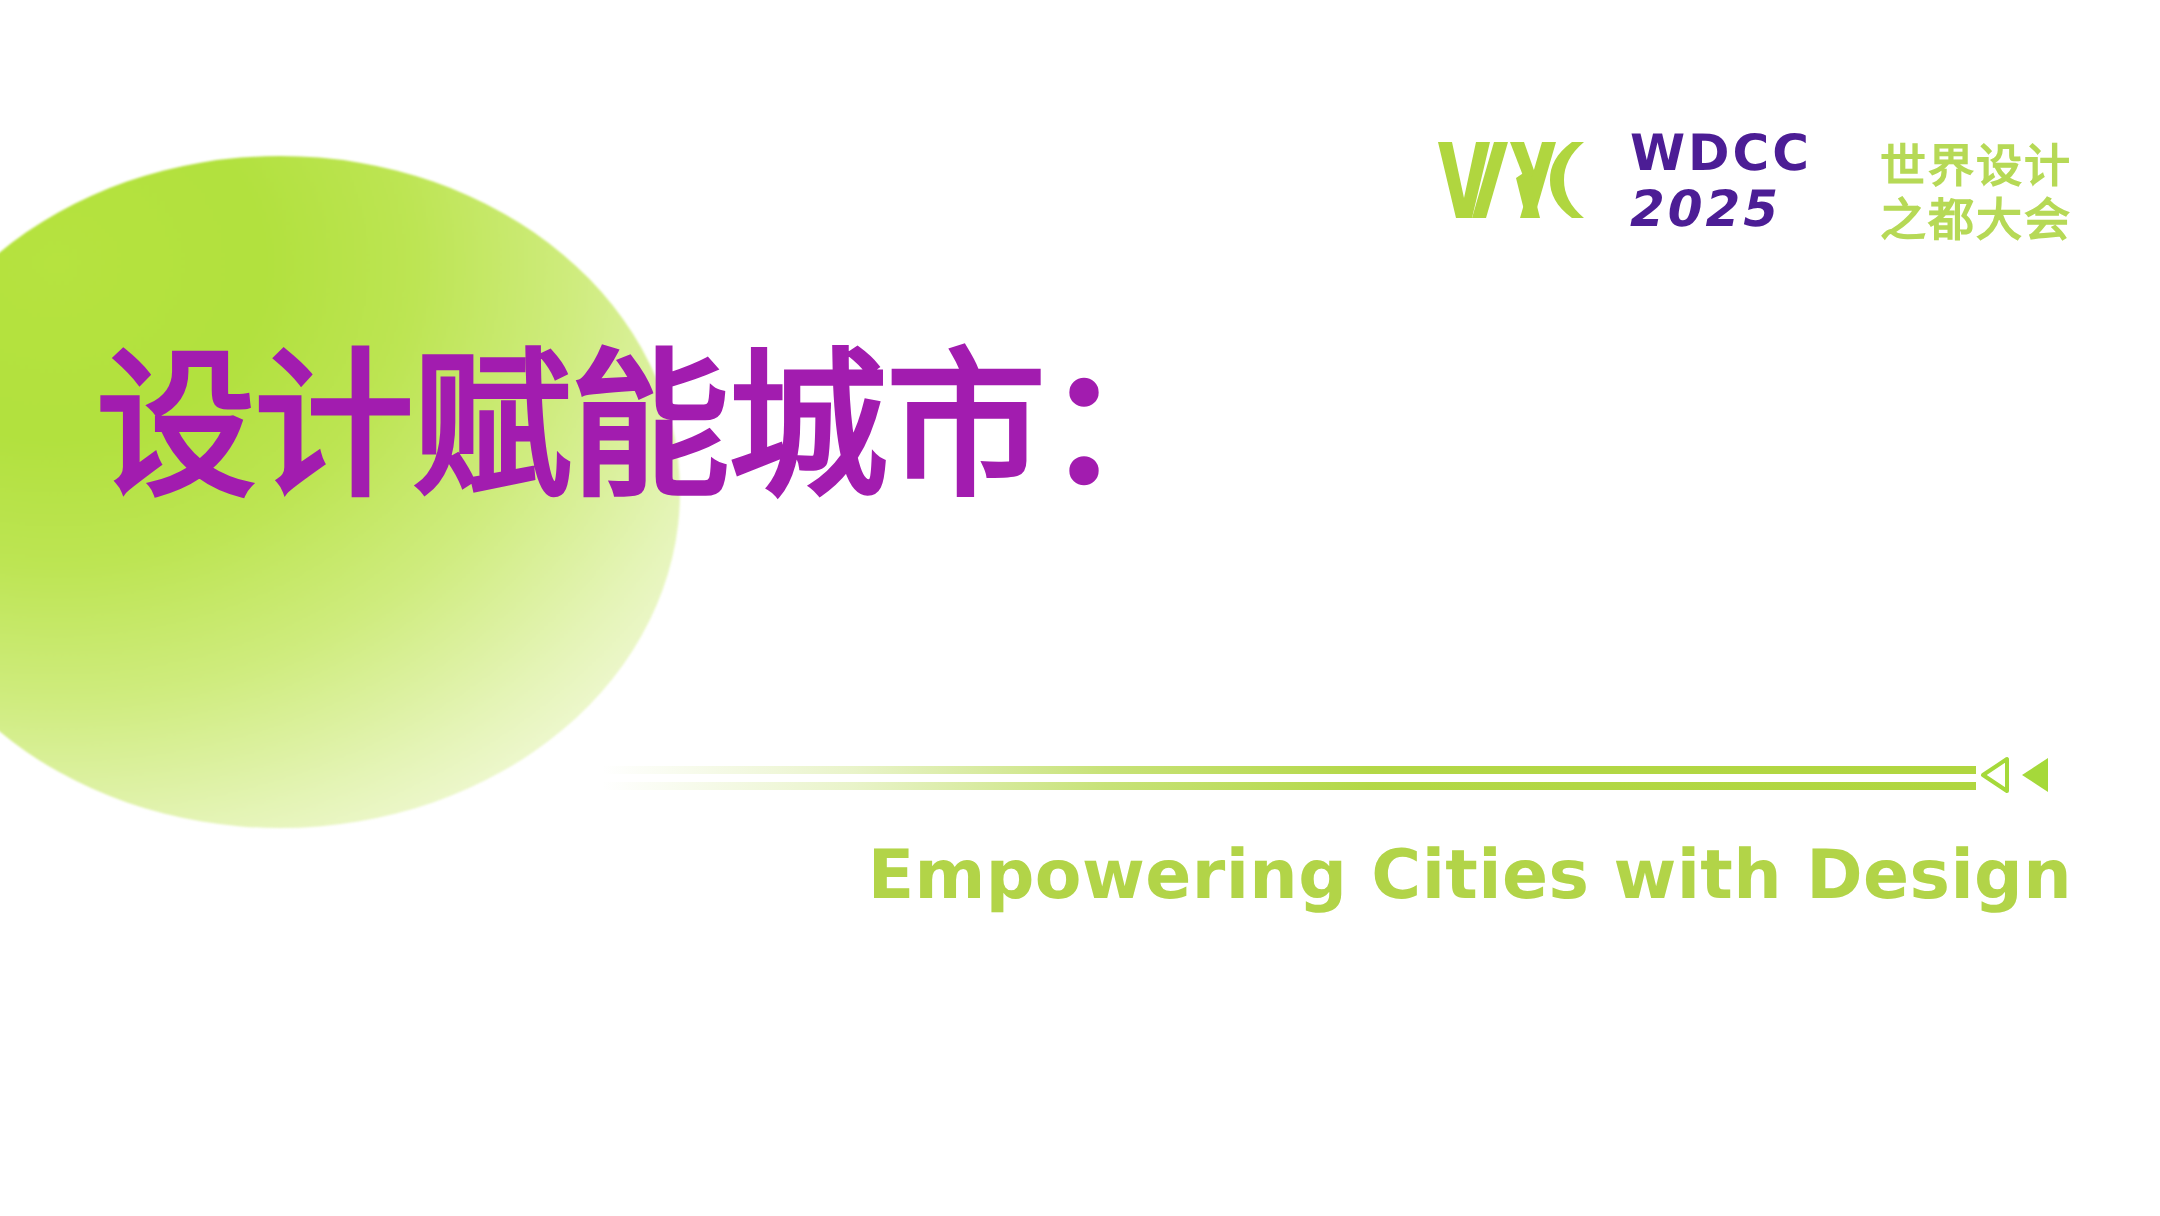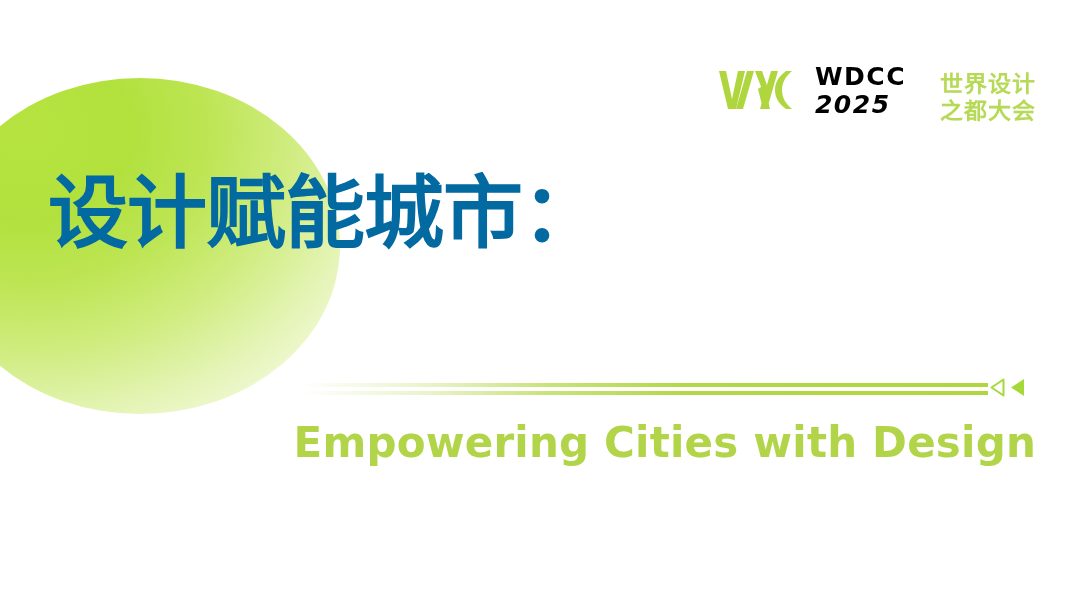--- a/index.html
+++ b/index.html
@@ -59,21 +59,21 @@
     flex-direction: column;
     justify-content: center;
     line-height: 1.0;
   }
 
   .logo-wordmark .wm-line {
     font-family: "DejaVu Sans", "Liberation Sans", sans-serif;
     font-weight: 700;
     font-size: 25px;
     letter-spacing: 1.5px;
-    color: #000000;
+    color: #4c1d95;
     white-space: nowrap;
   }
   .logo-wordmark .wm-line.second { margin-top: 3px; font-style: italic; }
 
   .logo-cn {
     display: flex;
     flex-direction: column;
     justify-content: center;
     line-height: 1.0;
     margin-left: 12px;
@@ -97,21 +97,21 @@
     top: 158px;
     width: 720px;
   }
 
   .headline-line {
     font-family: "DejaVu Sans", "Liberation Sans", sans-serif;
     font-weight: 700;
     font-size: 80px;
     line-height: 112px;
     letter-spacing: -1px;
-    color: #0369a1;
+    color: #a21caf;
     white-space: nowrap;
     margin: 0;
   }
 
   
   .divider {
     position: absolute;
     left: 150px;
     top: 380px;
     width: 838px;
@@ -149,21 +149,21 @@
     height: 19px;
   }
 
   
   .subtitle {
     position: absolute;
     right: 44px;
     top: 418px;
     font-family: "DejaVu Sans", "Liberation Sans", sans-serif;
     font-weight: 700;
-    font-size: 42px;
+    font-size: 34px;
     letter-spacing: 0.2px;
     color: #b2d448;
     white-space: nowrap;
     text-align: right;
   }
 </style>
 </head>
 <body>
 
 <div id="stage">

